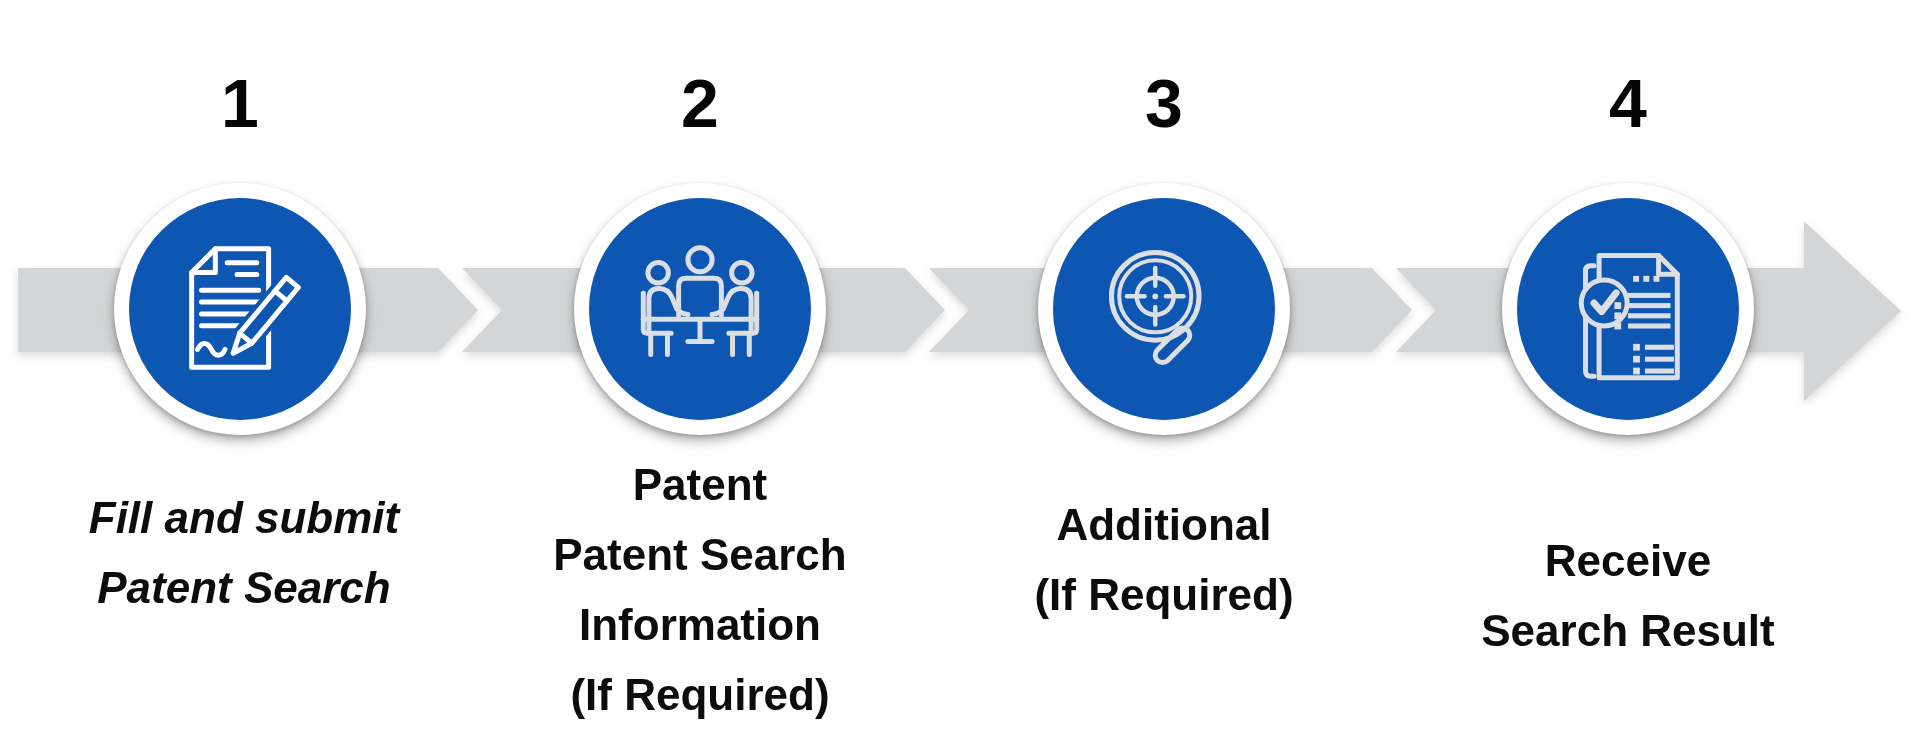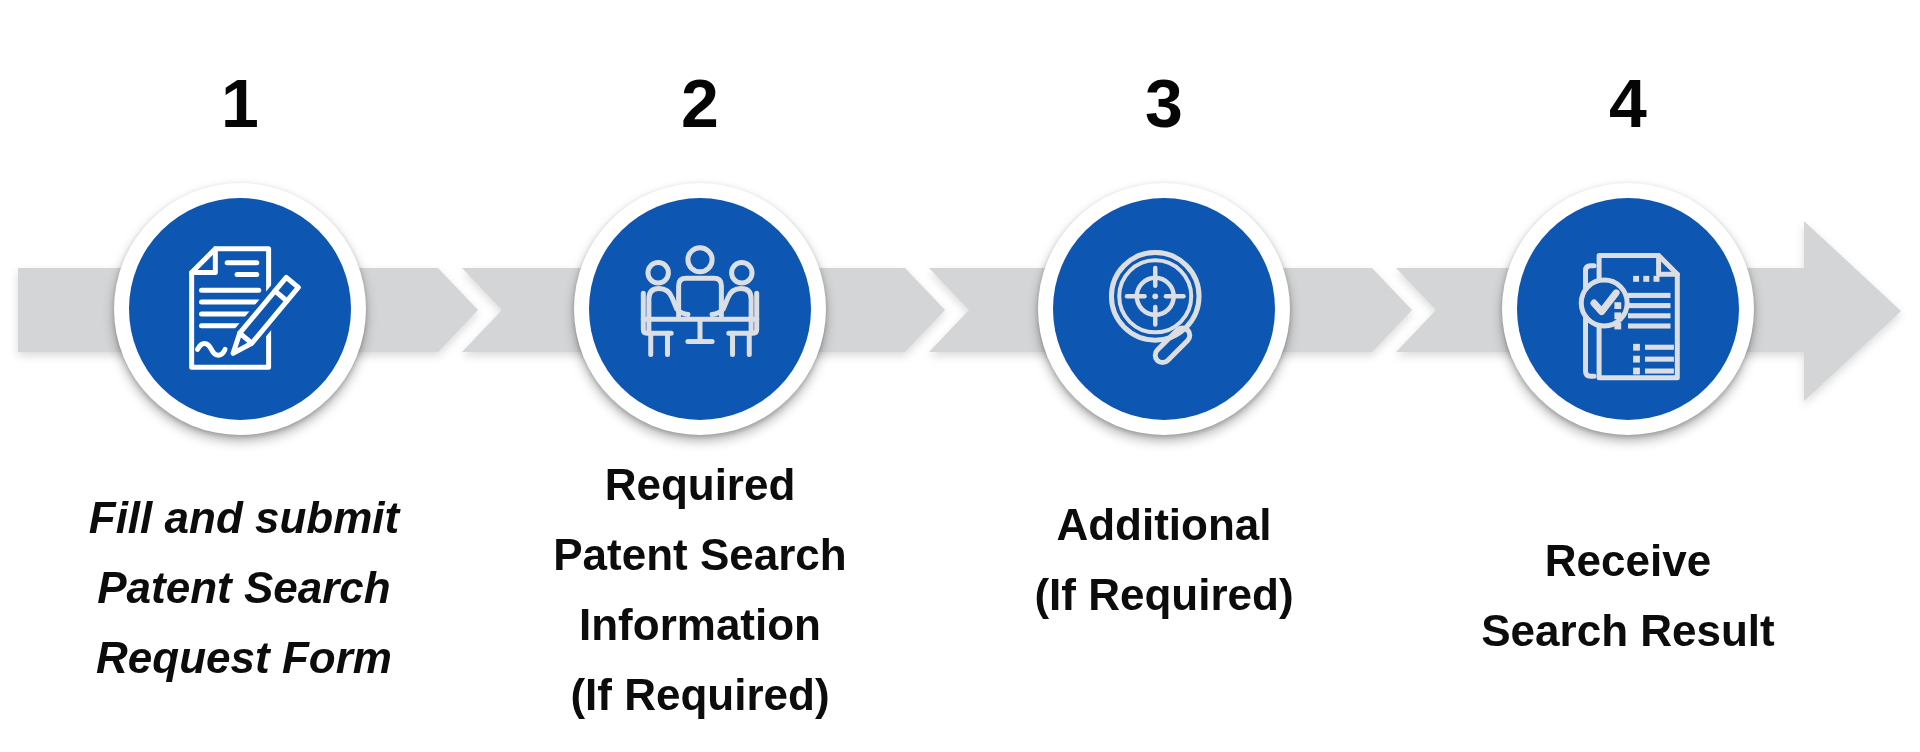--- a/index.html
+++ b/index.html
@@ -81,21 +81,20 @@
           <path d="M68,120 L74.7,99.5 L121.9,42.9 L134.1,53.1 L86.9,109.7 Z"></path>
           <path d="M110.4,56.7 L122.6,66.9"></path>
           <path d="M74.7,99.5 L86.9,109.7"></path>
         </svg>
       </span>
     </div>
   </div>
   <div class="step-label">
     <span>Fill and submit</span>
     <span>Patent Search</span>
-    <span>Request Form</span>
   </div>
 </div>
 
 <div class="step c2">
   <div class="step-number">2</div>
   <div class="step-circle">
     <div class="inner">
       <span class="icon">
         <svg width="158" height="140" viewBox="0 0 170 150" fill="none" stroke="currentColor" stroke-width="5" stroke-linecap="round" stroke-linejoin="round">
           <circle cx="85" cy="22" r="13"></circle>
@@ -111,21 +110,21 @@
           <path d="M138,101 L138,124"></path>
             <path d="M120,101 L120,124"></path>
           <path d="M24,86 L146,86"></path>
           <path d="M85,88 L85,110"></path>
             <path d="M72,110 L98,110"></path>
         </svg>
       </span>
     </div>
   </div>
   <div class="step-label">
-    <span>Required</span>
+    <span>Patent</span>
     <span>Patent Search</span>
     <span>Information</span>
     <span>(If Required)</span>
   </div>
 </div>
 
 <div class="step c3">
   <div class="step-number">3</div>
   <div class="step-circle">
     <div class="inner">

